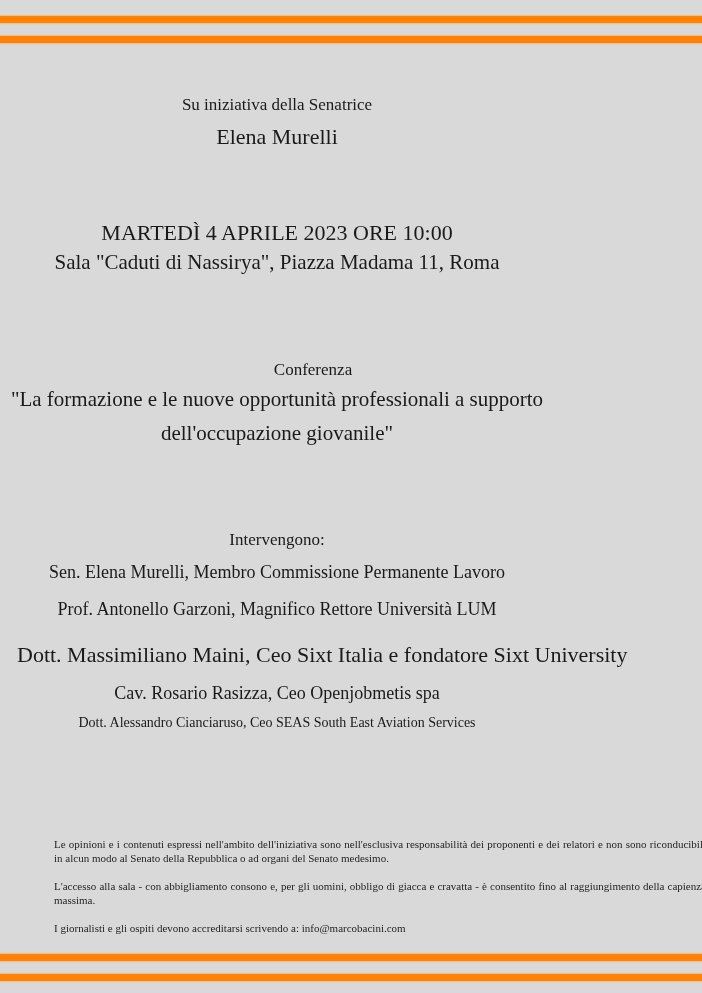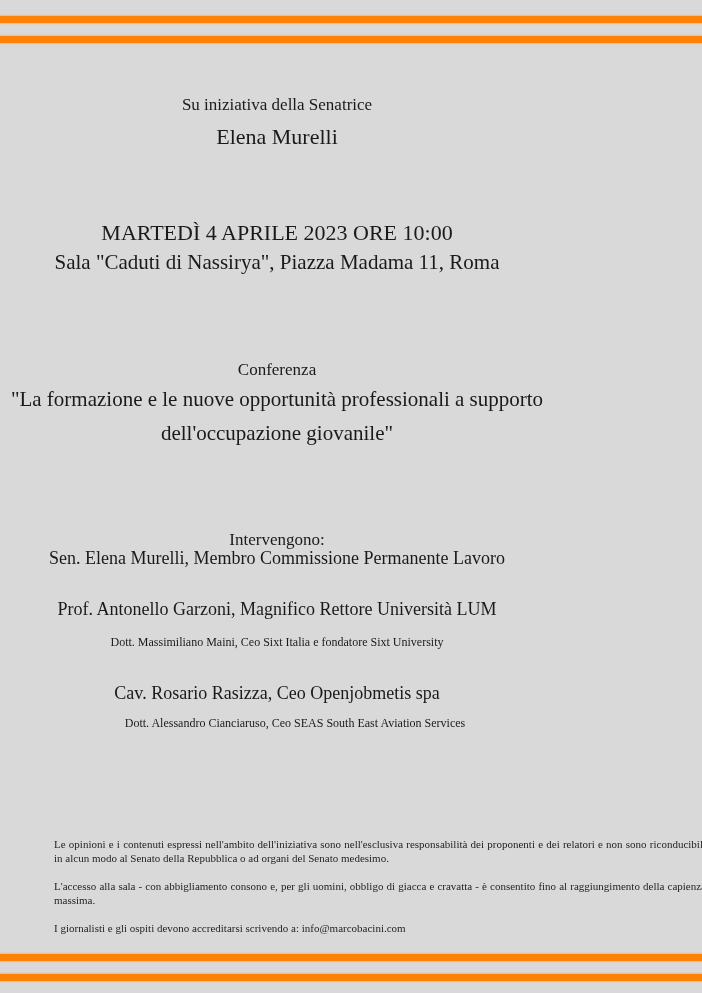--- a/index.html
+++ b/index.html
@@ -44,39 +44,39 @@
 
 <div class="stripe" style="top:16px;"></div>
 <div class="stripe" style="top:36px;"></div>
 
 <div class="center" style="top:95px; font-size:17px; line-height:20px;">Su iniziativa della Senatrice</div>
 <div class="center bold" style="top:124px; font-size:22px; line-height:26px;">Elena Murelli</div>
 
 <div class="center bold" style="top:220px; font-size:22px; line-height:26px;">MARTEDÌ 4 APRILE 2023 ORE 10:00</div>
 <div class="center" style="top:249px; font-size:21px; line-height:26px;">Sala "Caduti di Nassirya", Piazza Madama 11, Roma</div>
 
-<div class="center" style="top:360px; font-size:17px; line-height:20px;">Conferenza</div>
+<div class="center" style="top:360px; font-size:17px; line-height:20px;padding-left:36px;">Conferenza</div>
 <div class="center bold" style="top:386px; font-size:21px; line-height:26px;">"La formazione e le nuove opportunità professionali a supporto</div>
 <div class="center bold" style="top:420px; font-size:21px; line-height:26px;">dell'occupazione giovanile"</div>
 
 <div class="center" style="top:530px; font-size:17px; line-height:20px;">Intervengono:</div>
 
-<div class="center" style="top:547px; font-size:18px; line-height:22px;">
+<div class="center" style="top:561px; font-size:18px; line-height:22px;">
   <span class="bold">Sen. Elena Murelli</span><span>, Membro Commissione Permanente Lavoro</span>
 </div>
 <div class="center" style="top:598px; font-size:18px; line-height:22px;">
   <span class="bold">Prof. Antonello Garzoni</span><span>, Magnifico Rettore Università LUM</span>
 </div>
-<div class="center" style="top:631px; font-size:12px; line-height:22px;">
+<div class="center" style="top:644px; font-size:22px; line-height:22px;padding-left:17px;">
   <span class="bold">Dott. Massimiliano Maini,</span><span> Ceo Sixt Italia e fondatore Sixt University</span>
 </div>
 <div class="center" style="top:682px; font-size:18px; line-height:22px;">
   <span class="bold">Cav. Rosario Rasizza</span><span>, Ceo Openjobmetis spa</span>
 </div>
-<div class="center" style="top:712px; font-size:12px; line-height:22px;padding-left:18px;">
+<div class="center" style="top:712px; font-size:14px; line-height:22px;">
   <span class="bold">Dott. Alessandro Cianciaruso</span><span>, Ceo SEAS South East Aviation Services</span>
 </div>
 
 <div class="footer" style="top:837px;">Le opinioni e i contenuti espressi nell'ambito dell'iniziativa sono nell'esclusiva responsabilità dei proponenti e dei relatori e non sono riconducibili in alcun modo al Senato della Repubblica o ad organi del Senato medesimo.</div>
 <div class="footer" style="top:879px;">L'accesso alla sala - con abbigliamento consono e, per gli uomini, obbligo di giacca e cravatta - è consentito fino al raggiungimento della capienza massima.</div>
 <div class="footer" style="top:921px; text-align:left;">
   <span>I giornalisti e gli ospiti devono accreditarsi scrivendo a: </span><span>info@marcobacini.com</span>
 </div>
 
 <div class="stripe" style="top:954px;"></div>

